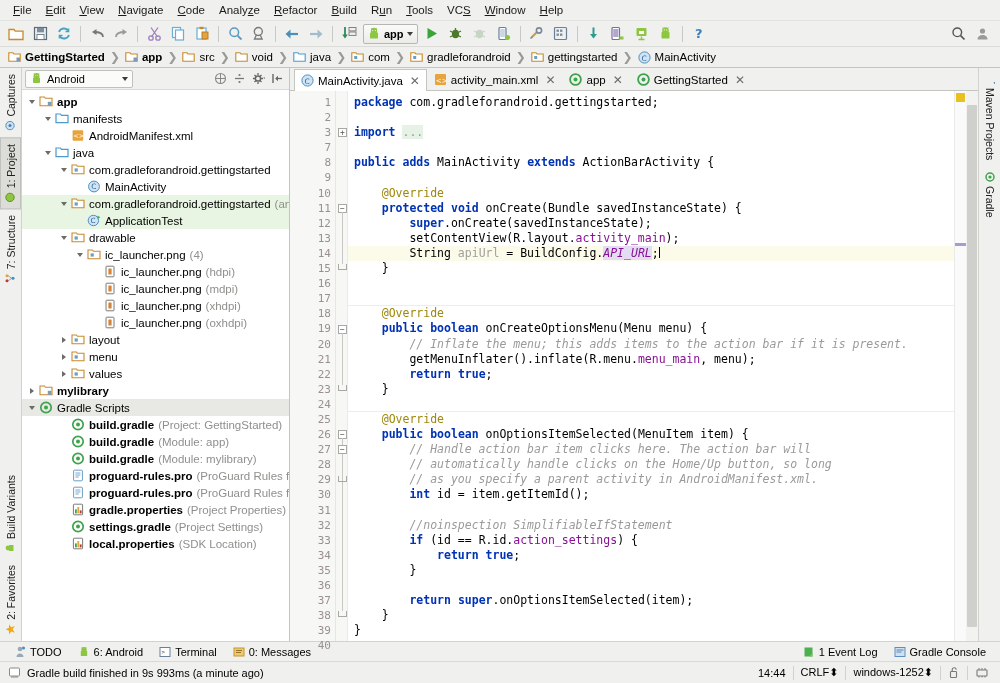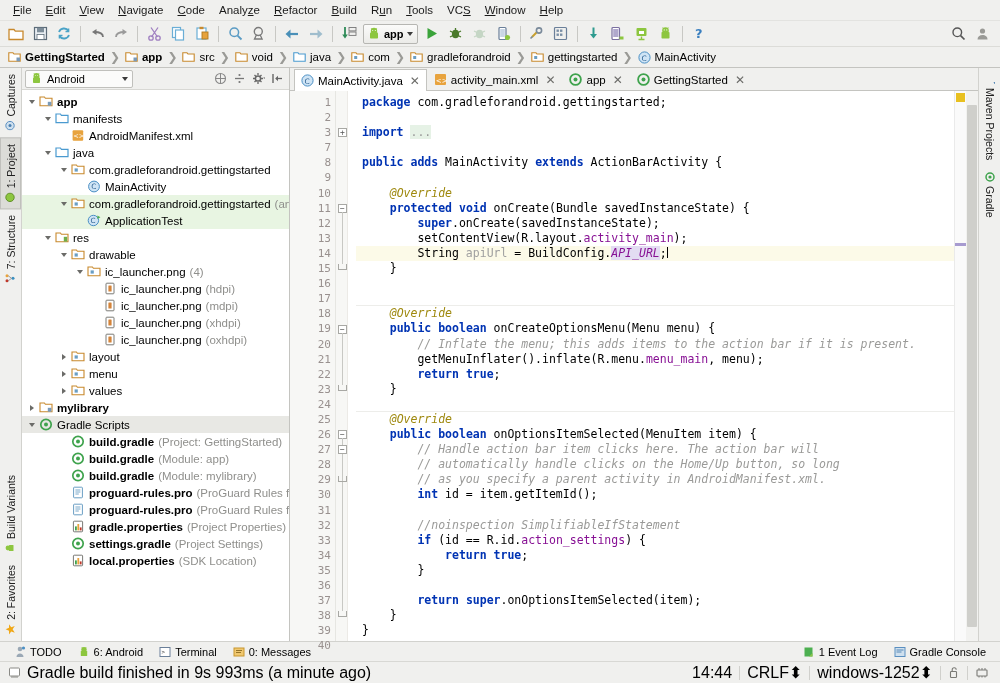--- a/index.html
+++ b/index.html
@@ -160,31 +160,31 @@
     width: 46px; flex:0 0 46px;
     background:#f7f7f5; border-right:1px solid #e6e6e2;
     padding-top: 4px; position:relative;
   }
   .gline {
     height: 15.1px; line-height: 15.1px;
     font-family: "DejaVu Sans Mono", monospace; font-size: 11px;
     color: #99918f; text-align: right; padding-right: 4px;
   }
   .foldcol { width: 12px; flex:0 0 12px; background:#f7f7f5; border-right:1px solid #eceae6; padding-top:4px; position:relative; }
-  .codescroll { flex:1 1 auto; position:relative; overflow:hidden; padding-top:4px; background:#fff;margin-left:8px; }
+  .codescroll { flex:1 1 auto; position:relative; overflow:hidden; padding-top:4px; background:#fff; }
   .cline {
     height: 15.1px; line-height: 15.1px;
     font-family: "DejaVu Sans Mono", monospace; font-size: 11.5px;
     white-space: pre; padding-left: 6px; color:#000;
   }
   .cline.hl { background:#fcfae8; }
   .kw { color:#0033b3; font-weight:bold; }
   .cm { color:#9a9a98; font-style:italic; }
   .fldu { color:#871094; }
-  .ann { color:#9e880d;font-style:italic; }
+  .ann { color:#9e880d; }
   .param { color:#a0a0a0; }
   .apiurl { background:#e3dcf2; color:#871094; font-style:italic; }
   .caret-bar { display:inline-block; width:1px; height:11px; background:#000; vertical-align:-1px; }
   .foldbox {
     position:absolute; left:2px; width:9px; height:9px;
     border:1px solid #a8a8a4; background:#fff;
     display:flex; align-items:center; justify-content:center;
     font-family:"DejaVu Sans Mono",monospace; font-size:8px; line-height:7px; color:#555;
   }
   .foldend { position:absolute; left:2px; width:9px; height:6px; border-left:1px solid #a8a8a4; border-bottom:1px solid #a8a8a4; border-right:1px solid #a8a8a4; }
@@ -202,21 +202,21 @@
     height: 20px; flex:0 0 20px;
     display:flex; align-items:center;
     background:#f0f0ee; border-top:1px solid #d2d2ce;
     padding: 0 6px;
   }
   .bbtn { display:flex; align-items:center; gap:4px; padding:0 8px; font-size:11px; cursor:default; white-space:nowrap; }
   .statusbar {
     height: 22px; flex:0 0 22px;
     display:flex; align-items:center;
     background:#f0f0ee; border-top:1px solid #d8d8d4;
-    padding: 0 4px; font-size:16px;
+    padding: 0 4px; font-size:11px;
   }
   .stat-right { margin-left:auto; display:flex; align-items:center; }
   .stat-cell { padding:0 7px; border-left:1px solid #d0d0cc; height:14px; display:flex;align-items:center; white-space:nowrap; }
   .stat-cell:first-child { border-left:none; }
 
   svg { display:block; }
 </style>
 </head>
 <body>
 
@@ -669,32 +669,20 @@
           <div class="trow green" style="padding-left: 52px;">
             <span class="tarrow"></span>
             <span class="ticon">
               <svg width="14" height="13" viewBox="0 0 14 13">
                 <circle cx="6.4" cy="6.5" r="5.2" fill="#cfe4f5" stroke="#4a8fc4" stroke-width="1"></circle>
                 <text x="3.6" y="9.4" font-family="DejaVu Sans" font-size="7.2" fill="#2a5f8f">C</text>
                 <path d="M10.4 1.6 13.4 3.3 10.4 5z" fill="#4caf50"></path>
               </svg>
             </span>
             <span class="tlabel">ApplicationTest</span>
-          </div>
-          <div class="trow" style="padding-left: 20px;">
-            <span class="tarrow open">
-              <i></i>
-            </span>
-            <span class="ticon">
-              <svg width="14" height="13" viewBox="0 0 14 13">
-                <path d="M1 2h4.4l1 1.3H13v7.4H1z" fill="#fff" stroke="#c8892d" stroke-width="1.1"></path>
-                <rect x="8.8" y="5.8" width="3.4" height="4.8" fill="#6fae4a"></rect>
-              </svg>
-            </span>
-            <span class="tlabel">res</span>
           </div>
           <div class="trow" style="padding-left: 36px;">
             <span class="tarrow open">
               <i></i>
             </span>
             <span class="ticon">
               <svg width="14" height="13" viewBox="0 0 14 13">
                 <path d="M1 2h4.4l1 1.3H13v7.4H1z" fill="#fff" stroke="#c8892d" stroke-width="1.1"></path>
                 <rect x="3.6" y="5.4" width="3.2" height="3.2" fill="#6a9ec4"></rect>
               </svg>

